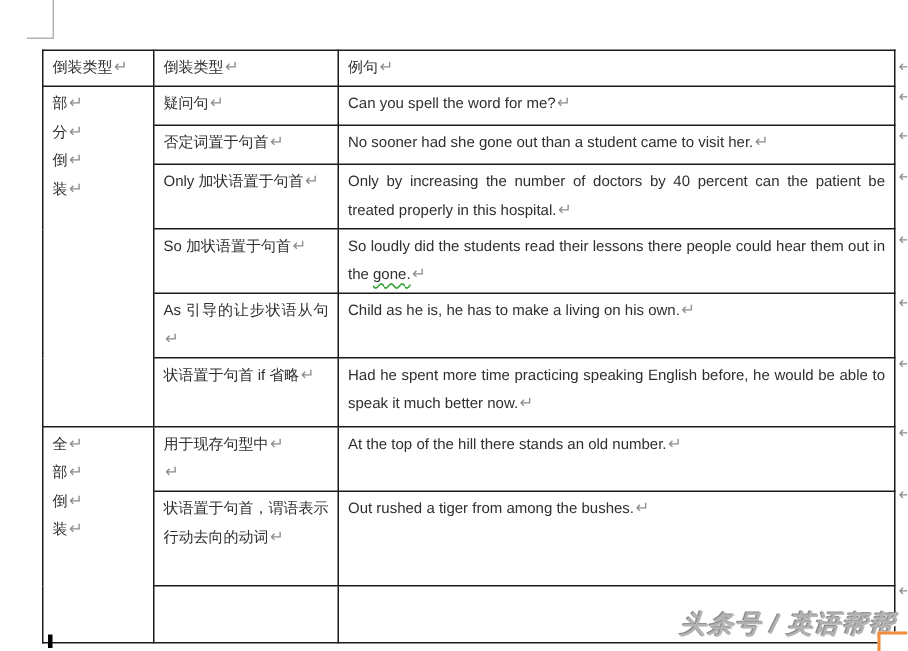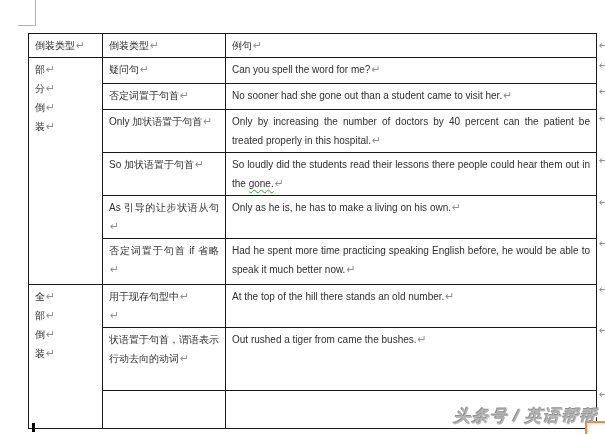--- a/index.html
+++ b/index.html
@@ -116,45 +116,45 @@
         <td class="c3" style="height:42px"><span>Only by increasing the number of doctors by 40 percent can the patient be treated properly in this hospital.</span><span class="pm"></span></td>
       </tr>
 
       <tr>
         <td class="c2" style="height:42px"><span>So 加状语置于句首</span><span class="pm"></span></td>
         <td class="c3" style="height:42px"><span>So loudly did the students read their lessons there people could hear them out in the </span><span class="sq">gone.</span><span class="pm"></span></td>
       </tr>
 
       <tr>
         <td class="c2" style="height:40px"><span>As 引导的让步状语从句</span><span class="pm"></span></td>
-        <td class="c3" style="height:40px"><span>Only as he is, he has to make a living on his own.</span><span class="pm"></span></td>
+        <td class="c3" style="height:40px"><span>Child as he is, he has to make a living on his own.</span><span class="pm"></span></td>
       </tr>
 
       <tr>
-        <td class="c2" style="height:46px"><span>否定词置于句首 if 省略</span><span class="pm"></span></td>
+        <td class="c2" style="height:46px"><span>状语置于句首 if 省略</span><span class="pm"></span></td>
         <td class="c3" style="height:46px"><span>Had he spent more time practicing speaking English before, he would be able to speak it much better now.</span><span class="pm"></span></td>
       </tr>
 
       <tr>
         <td class="c1" rowspan="3">
           <div class="t-line"><span>全</span><span class="pm"></span></div>
           <div class="t-line"><span>部</span><span class="pm"></span></div>
           <div class="t-line"><span>倒</span><span class="pm"></span></div>
           <div class="t-line"><span>装</span><span class="pm"></span></div>
         </td>
         <td class="c2" style="height:40px">
           <div><span>用于现存句型中</span><span class="pm"></span></div>
           <div><span class="pm"></span></div>
         </td>
         <td class="c3" style="height:40px"><span>At the top of the hill there stands an old number.</span><span class="pm"></span></td>
       </tr>
 
       <tr>
         <td class="c2" style="height:63px"><span>状语置于句首，谓语表示行动去向的动词</span><span class="pm"></span></td>
-        <td class="c3" style="height:63px"><span>Out rushed a tiger from came the bushes.</span><span class="pm"></span></td>
+        <td class="c3" style="height:63px"><span>Out rushed a tiger from among the bushes.</span><span class="pm"></span></td>
       </tr>
 
       <tr>
         <td class="c2" style="height:38px"></td>
         <td class="c3" style="height:38px"></td>
       </tr>
     </tbody>
   </table>
 
   <span class="rowmark pm" style="top:35px"></span>

